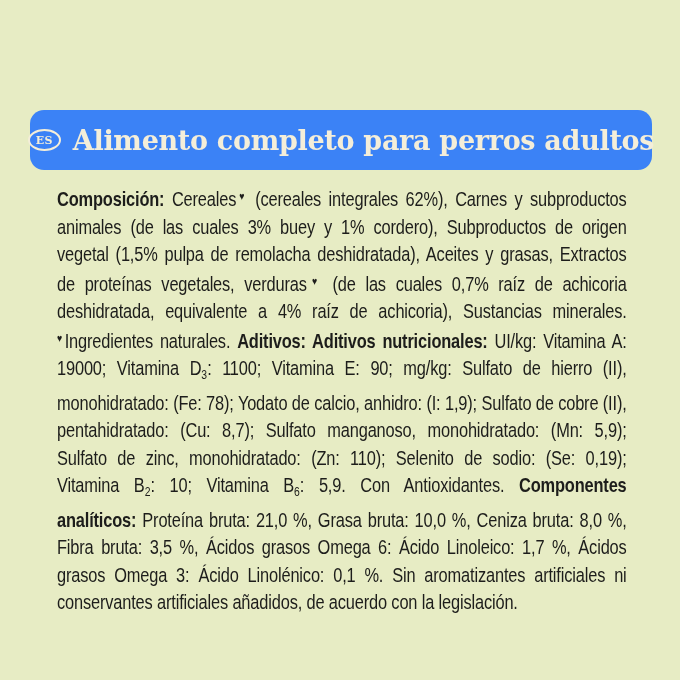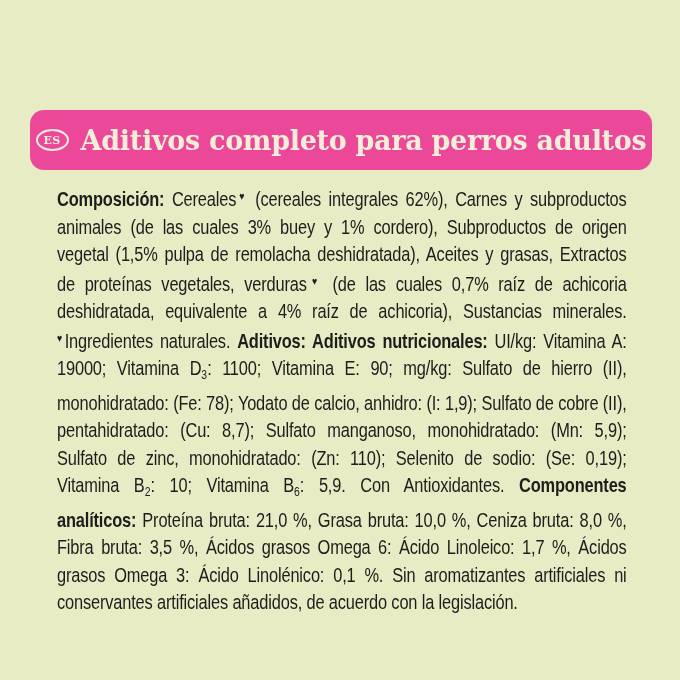--- a/index.html
+++ b/index.html
@@ -10,21 +10,21 @@
     background: #e7ecc4;
     overflow: hidden;
     font-family: "Liberation Sans", sans-serif;
   }
   .banner {
     position: absolute;
     left: 30px;
     top: 110px;
     width: 622px;
     height: 60px;
-    background: #ec4899;
+    background: #3b82f6;
     border-radius: 14px;
     display: flex;
     align-items: center;
     justify-content: center;
     gap: 12px;
   }
   .es-badge {
     display: inline-flex;
     align-items: center;
     justify-content: center;
@@ -72,18 +72,18 @@
     letter-spacing: 0;
   }
 </style>
 </head>
 <body>
 
 <div class="page">
 
   <div class="banner">
     <span class="es-badge">ES</span>
-    <span class="banner-title">Aditivos completo para perros adultos</span>
+    <span class="banner-title">Alimento completo para perros adultos</span>
   </div>
 
   <div class="body-text"><span class="b">Composición:</span><span> Cereales</span><span class="sup">♥</span><span> (cereales integrales 62%), Carnes y subproductos animales (de las cuales 3% buey y 1% cordero), Subproductos de origen vegetal (1,5% pulpa de remolacha deshidratada), Aceites y grasas, Extractos de proteínas vegetales, verduras</span><span class="sup">♥</span><span> (de las cuales 0,7% raíz de achicoria deshidratada, equivalente a 4% raíz de achicoria), Sustancias minerales. </span><span class="sup">♥</span><span>Ingredientes naturales. </span><span class="b">Aditivos: Aditivos nutricionales:</span><span> UI/kg: Vitamina A: 19000; Vitamina D</span><span class="sub">3</span><span>: 1100; Vitamina E: 90; mg/kg: Sulfato de hierro (II), monohidratado: (Fe: 78); Yodato de calcio, anhidro: (I: 1,9); Sulfato de cobre (II), pentahidratado: (Cu: 8,7); Sulfato manganoso, monohidratado: (Mn: 5,9); Sulfato de zinc, monohidratado: (Zn: 110); Selenito de sodio: (Se: 0,19); Vitamina B</span><span class="sub">2</span><span>: 10; Vitamina B</span><span class="sub">6</span><span>: 5,9. Con Antioxidantes. </span><span class="b">Componentes analíticos:</span><span> Proteína bruta: 21,0 %, Grasa bruta: 10,0 %, Ceniza bruta: 8,0 %, Fibra bruta: 3,5 %, Ácidos grasos Omega 6: Ácido Linoleico: 1,7 %, Ácidos grasos Omega 3: Ácido Linolénico: 0,1 %. Sin aromatizantes artificiales ni conservantes artificiales añadidos, de acuerdo con la legislación.</span></div>
 
 </div>
 
 </body></html>

